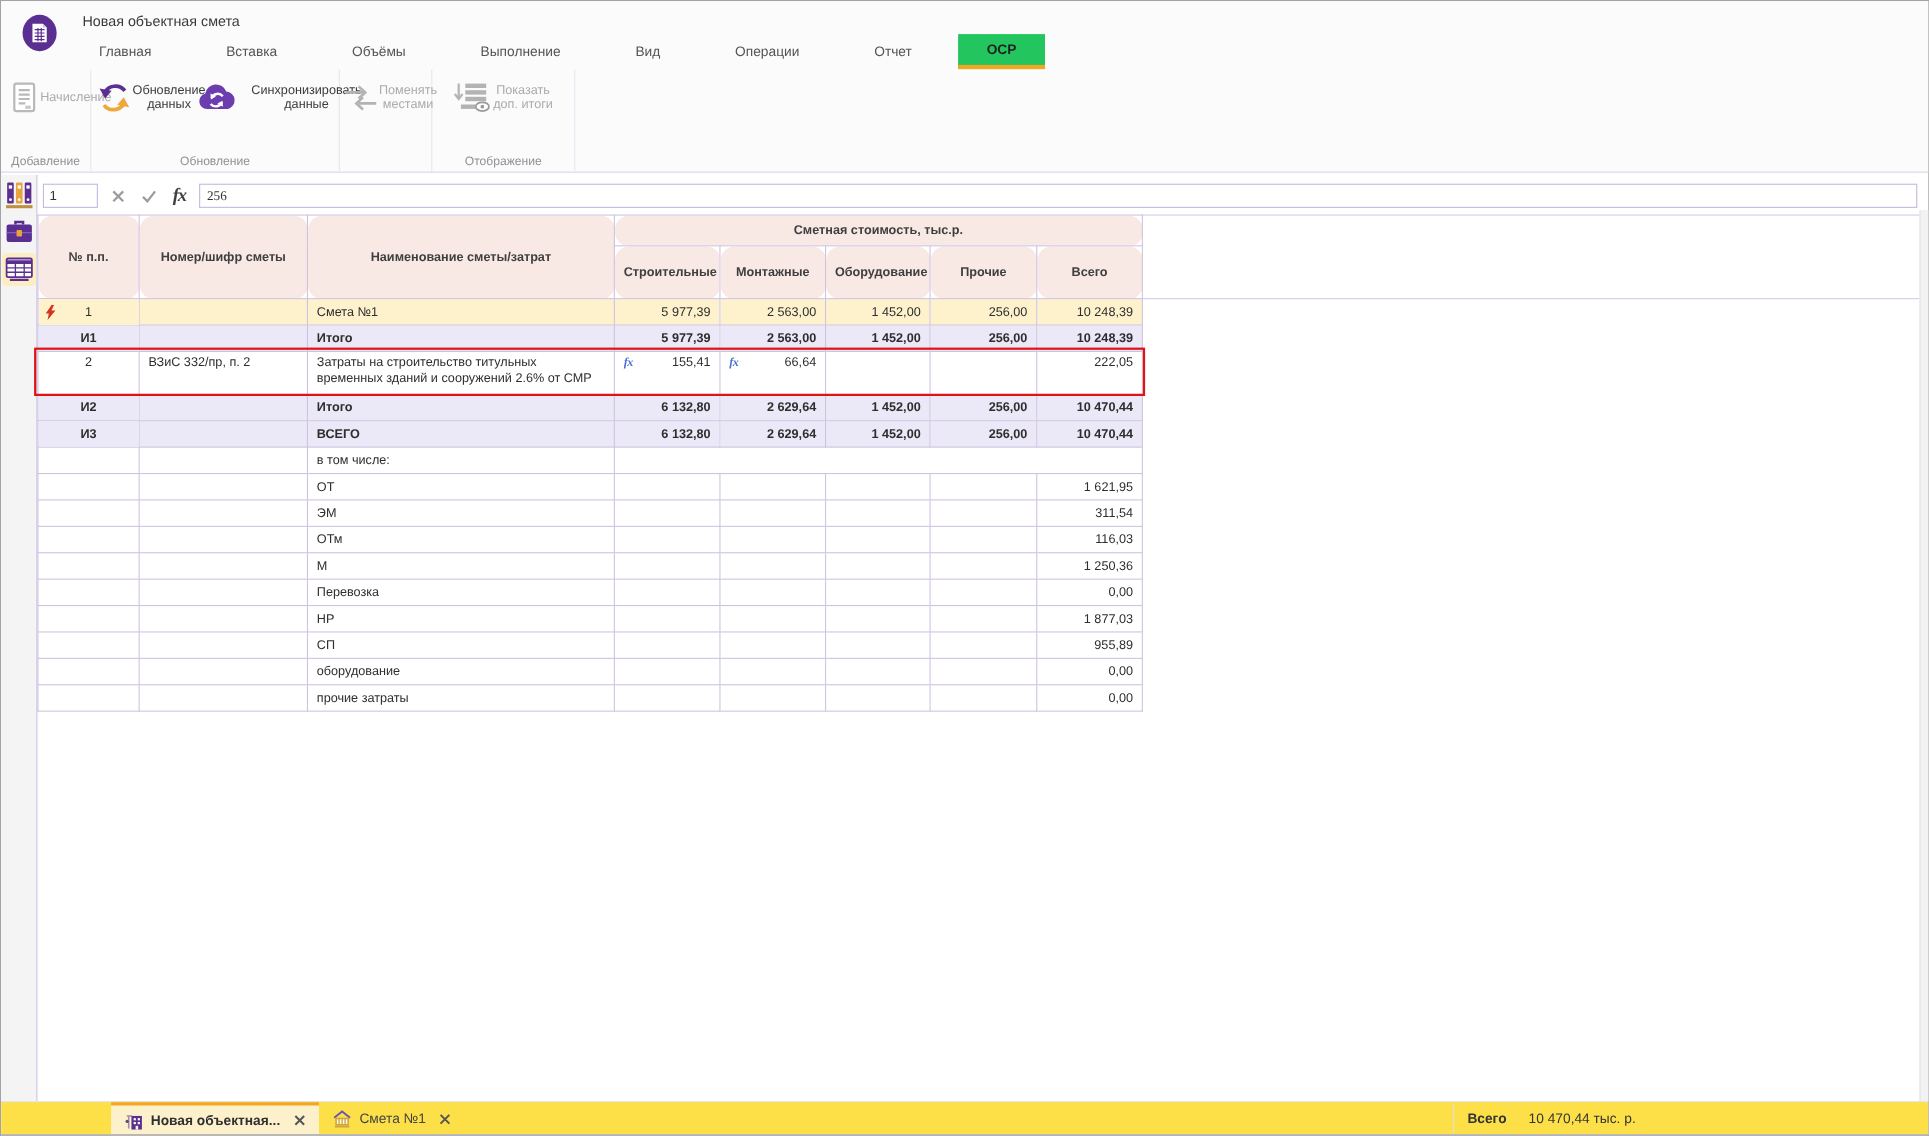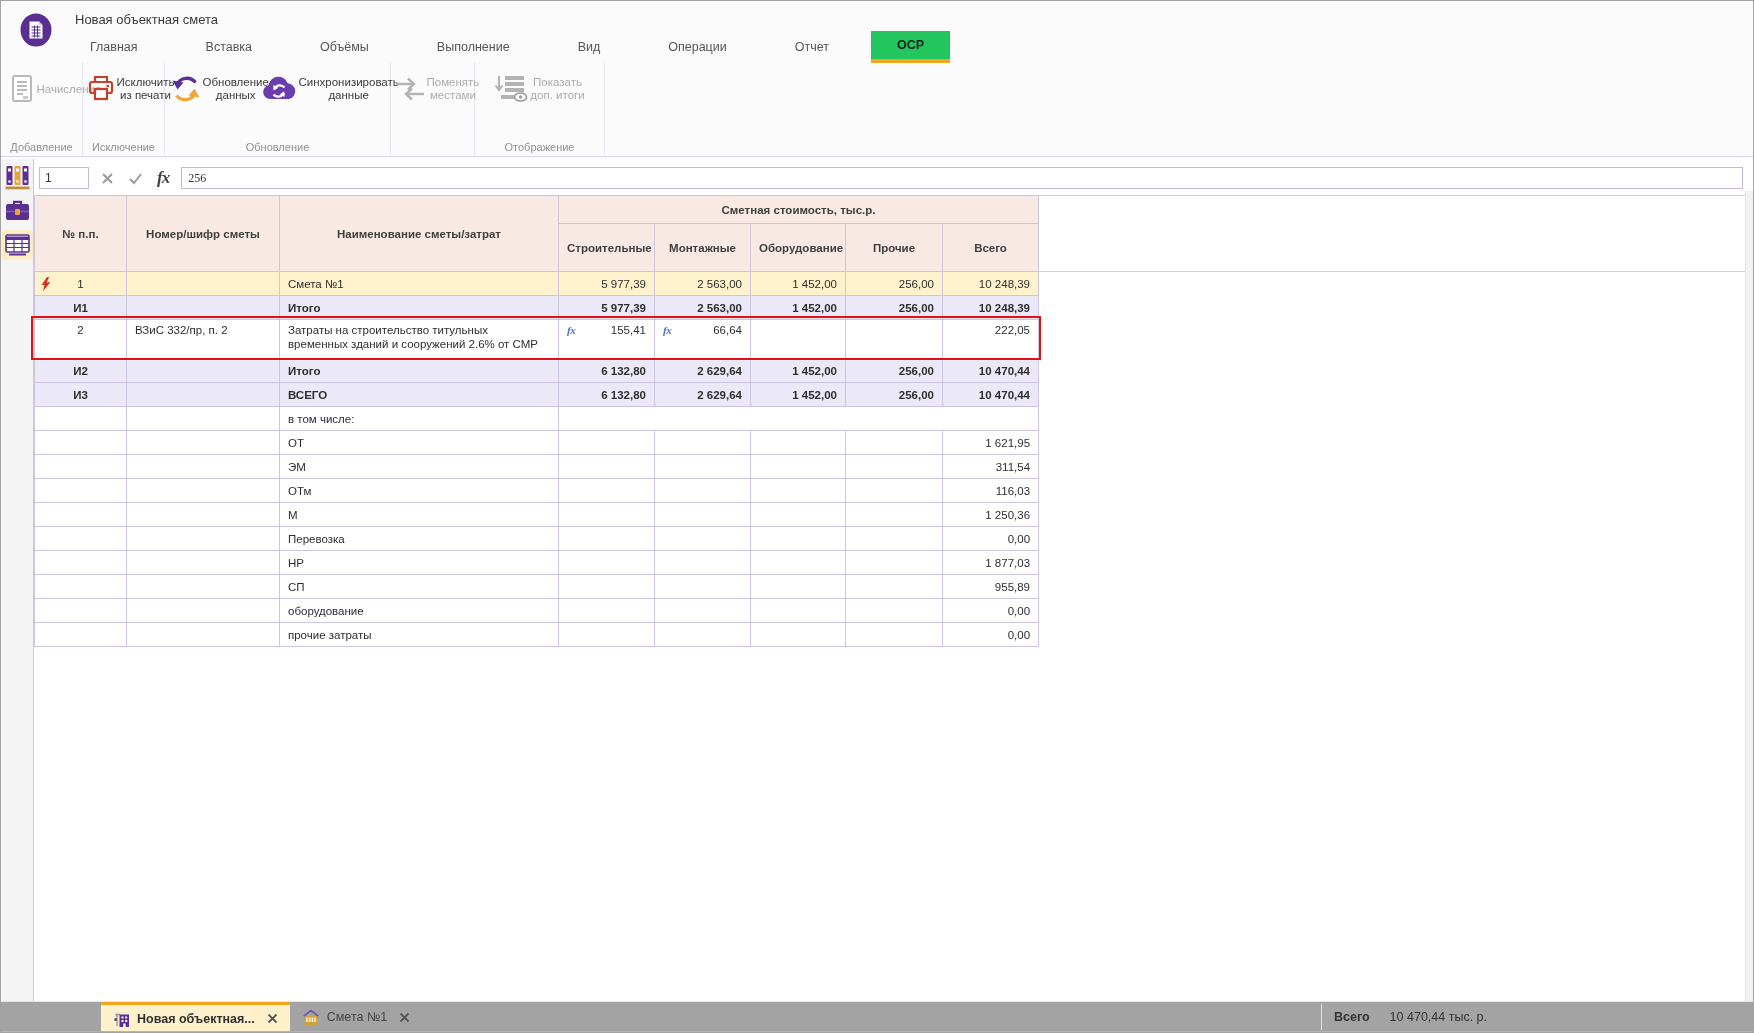--- a/index.html
+++ b/index.html
@@ -37,42 +37,42 @@
   
   .sidebar{position:absolute;left:0;top:158px;width:33px;height:842px;background:#f5f4f5;
            border-right:1px solid #cfc5e5;box-sizing:border-box;display:flex;flex-direction:column;
            align-items:center;padding-top:3px;gap:4px;}
   .sbico{width:31px;height:30px;display:flex;align-items:center;justify-content:center;border-radius:4px;}
   .sbico.active{background:#fdedc2;}
   
   .grid{position:absolute;left:33px;top:194px;}
   table{border-collapse:collapse;table-layout:fixed;width:1005px;font-size:11.5px;color:#2e2e2e;}
   th,td{border:1px solid #cfc3e2;padding:0 8px;white-space:nowrap;overflow:hidden;box-sizing:border-box;}
-  thead th{background:#f8e9e5;font-weight:700;color:#3f3f3f;font-size:11.5px;text-align:center;}
+  thead th{background:#f8e9e5;font-weight:700;color:#3f3f3f;font-size:11.5px;text-align:center;border-radius:13px;}
   tr.hdr1{height:28px;} tr.hdr2{height:48px;}
   tbody tr{height:24px;}
   tbody tr.sel-row{height:39px;}
   tbody tr.y td{background:#fdf2cb;}
   tbody tr.t td{background:#ebe8f7;font-weight:700;}
   td.c-num{text-align:center;position:relative;padding:0 4px;}
   td.c-txt{text-align:left;}
   td.c-val{text-align:right;}
   tr.sel-row td{vertical-align:top;padding-top:4px;}
   tr.sel-row td.c-txt{white-space:normal;line-height:14px;padding-top:3px;}
   .flashwrap{position:absolute;left:6px;top:50%;transform:translateY(-50%);line-height:0;}
   .fxcell{display:flex;justify-content:space-between;align-items:baseline;}
   .fxsmall{color:#4a6fd4;font-family:"Liberation Serif",serif;font-style:italic;font-weight:700;
            font-size:11px;letter-spacing:-0.5px;}
   .sel-box{position:absolute;left:30px;top:315px;width:1010px;height:44px;border:2px solid #e01212;
            pointer-events:none;box-sizing:border-box;}
   .hline{position:absolute;height:0;border-top:1px solid #d5cbe8;}
   .vscroll{position:absolute;left:1744px;top:190px;width:9px;height:810px;background:#f2f2f2;
            border-left:1px solid #e2e2e2;box-sizing:border-box;}
   
-  .statusbar{position:absolute;left:0;top:1000px;width:100%;height:30px;background:#a3a3a3;
+  .statusbar{position:absolute;left:0;top:1000px;width:100%;height:30px;background:#fde047;
              border-top:1px solid #e4e4e4;box-sizing:border-box;}
   .btabs{position:absolute;left:100px;top:0;height:30px;display:flex;}
   .btab{display:flex;align-items:center;gap:7px;padding:0 12px;font-size:12.5px;color:#444;
         box-sizing:border-box;height:30px;cursor:default;}
   .btab.active{background:#fdf1cc;border-top:3px solid #f2a71f;font-weight:700;color:#2f2f2f;}
   .btab .bclose{margin-left:5px;display:flex;align-items:center;}
   .status-sep{position:absolute;left:1320px;top:2px;height:26px;border-left:1px solid #e0e0e0;}
   .status-right{position:absolute;left:1333px;top:0;height:30px;display:flex;align-items:center;gap:20px;
                 font-size:12.5px;color:#333;}
   .status-right .slabel{font-weight:700;}
@@ -115,47 +115,33 @@
             <svg width="30" height="32" viewBox="0 0 30 32">
               <rect x="6" y="3" width="18" height="25" rx="2" fill="#fff" stroke="#b9b9b9" stroke-width="2"></rect>
               <path d="M10 9h10M10 13h10M10 17h10M10 21h6" stroke="#b9b9b9" stroke-width="2"></path>
               <rect x="16" y="23" width="5" height="3" fill="#c9c9c9"></rect>
             </svg>
           </div>
           <div class="rlabel">Начисление</div>
         </div>
         <div class="rgroup-label">Добавление</div>
       </div>
-      <div class="rgroup" style="width: 82px;">
-        <div class="rbtn" style="width: 78px;">
-          <div class="ricon">
-            <svg width="32" height="32" viewBox="0 0 32 32" fill="none" stroke="#c4412a" stroke-width="2.2">
-              <path d="M10 9V4h12v5"></path>
-              <rect x="5" y="9" width="22" height="11" rx="2"></rect>
-              <rect x="10" y="16" width="12" height="10" fill="#fff"></rect>
-              <path d="M21.5 13h2.5"></path>
-            </svg>
-          </div>
-          <div class="rlabel">Исключить из печати</div>
-        </div>
-        <div class="rgroup-label">Исключение</div>
-      </div>
       <div class="rgroup" style="width: 226px;">
         <div class="rbtn" style="width: 88px;">
           <div class="ricon">
             <svg width="34" height="32" viewBox="0 0 34 32" fill="none">
               <path d="M26.5 9.5 A11 11 0 0 0 8 11.5" stroke="#5b2f91" stroke-width="3.4"></path>
               <path d="M3.5 7.5l5 9 6-7z" fill="#5b2f91"></path>
               <path d="M7.5 22.5 A11 11 0 0 0 26 20.5" stroke="#eda73b" stroke-width="3.4"></path>
               <path d="M30.5 24.5l-5-9-6 7z" fill="#eda73b"></path>
             </svg>
           </div>
           <div class="rlabel">Обновление данных</div>
         </div>
-        <div class="rbtn" style="width: 128px;">
+        <div class="rbtn" style="width: 128px; gap: 12px;">
           <div class="ricon">
             <svg width="40" height="30" viewBox="0 0 40 30">
               <path d="M30 25H11a7 7 0 0 1-1.5-13.8A10 10 0 0 1 28.7 9.2 8 8 0 0 1 30 25z" fill="#6c3daf"></path>
               <g stroke="#fff" stroke-width="2.2" fill="none">
                 <path d="M25.5 13.5a6 6 0 0 0-10.2 1.6"></path>
                 <path d="M14.5 20.5a6 6 0 0 0 10.2-1.6"></path>
               </g>
               <path d="M14.3 11l.4 5.4 4.6-2.6z" fill="#fff"></path>
               <path d="M25.7 23l-.4-5.4-4.6 2.6z" fill="#fff"></path>
             </svg>

